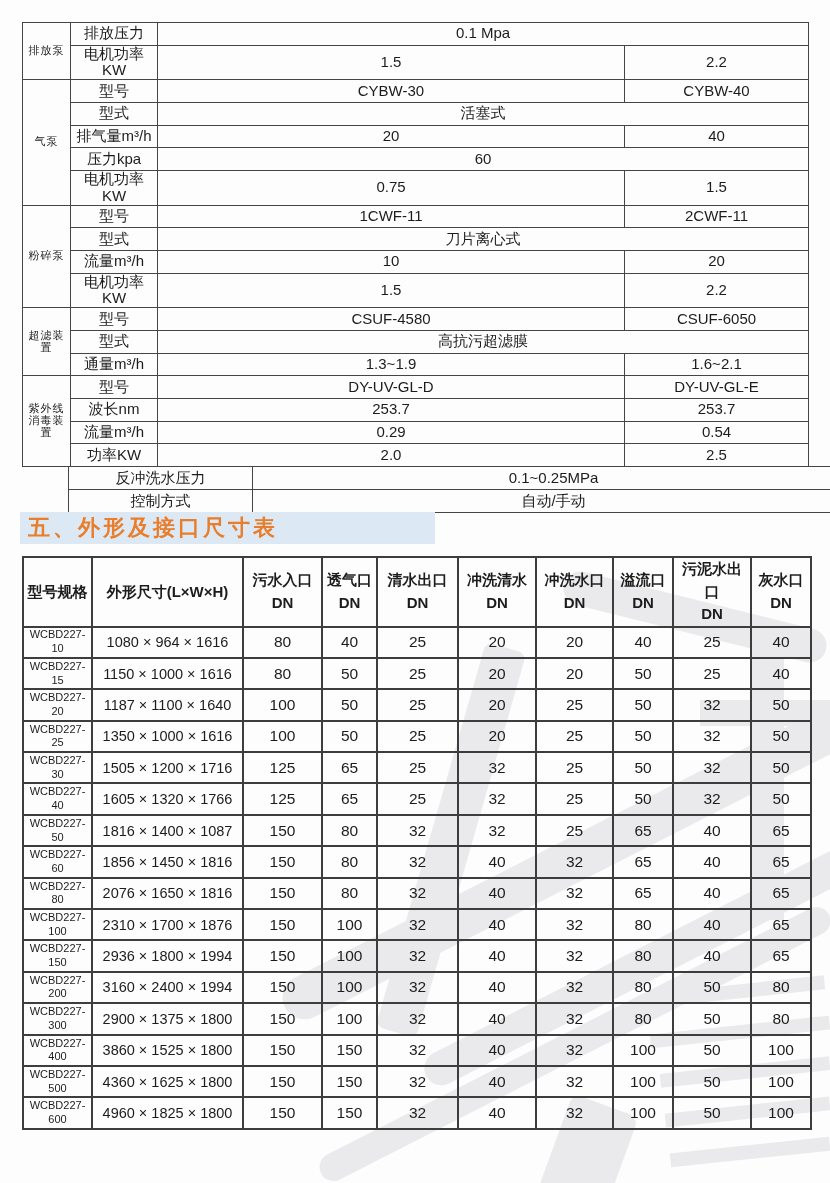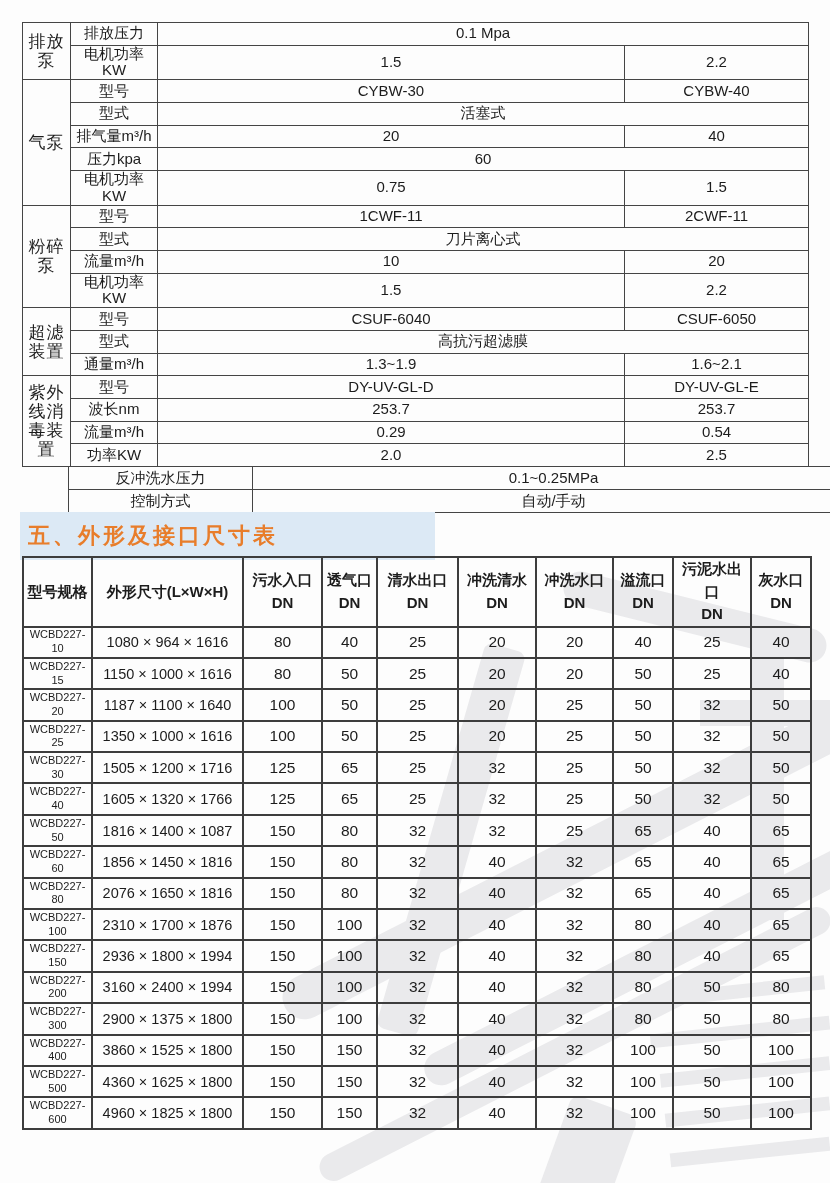--- a/index.html
+++ b/index.html
@@ -28,28 +28,28 @@
   .content{position:absolute;inset:0;z-index:1;}
 
   
   .tblwrap1{position:absolute;left:22px;top:22px;width:786px;}
   table{border-collapse:collapse;table-layout:fixed;background:transparent;}
   #spec-table,#spec-footer{width:786px;}
   #spec-table td,#spec-footer td{
     border:1px solid #454545;text-align:center;vertical-align:middle;
     height:21.7px;padding:0 2px;font-size:15px;line-height:1.12;
   }
-  #spec-table td.group{font-size:17px;letter-spacing:1px;}
+  #spec-table td.group{font-size:11px;letter-spacing:1px;font-family:Liberation Mono, monospace;}
   #spec-table td.plabel{font-size:15px;}
   #spec-footer{margin-top:-1px;margin-left:46px;}
   #spec-footer td{height:21.9px;}
 
   
   .section-heading{
-    position:absolute;left:20px;top:512px;width:415px;height:48px;
+    position:absolute;left:20px;top:512px;width:415px;height:32px;
     background:#dcead5;
     display:flex;align-items:center;
     font-size:22px;font-weight:bold;letter-spacing:3px;
     padding-left:8px;box-sizing:border-box;
   }
 
   
   #dim-table{position:absolute;left:22px;top:556px;width:788px;}
   #dim-table th,#dim-table td{
     border:2px solid #3d3d3d;text-align:center;vertical-align:middle;
@@ -142,21 +142,21 @@
             <td class="val">20</td>
           </tr>
           <tr>
             <td class="plabel">电机功率KW</td>
             <td class="val">1.5</td>
             <td class="val">2.2</td>
           </tr>
           <tr>
             <td class="group" rowspan="3">超滤装置</td>
             <td class="plabel">型号</td>
-            <td class="val">CSUF-6040</td>
+            <td class="val">CSUF-4580</td>
             <td class="val">CSUF-6050</td>
           </tr>
           <tr>
             <td class="plabel">型式</td>
             <td class="val" colspan="2">高抗污超滤膜</td>
           </tr>
           <tr>
             <td class="plabel">通量m³/h</td>
             <td class="val">1.3~1.9</td>
             <td class="val">1.6~2.1</td>

